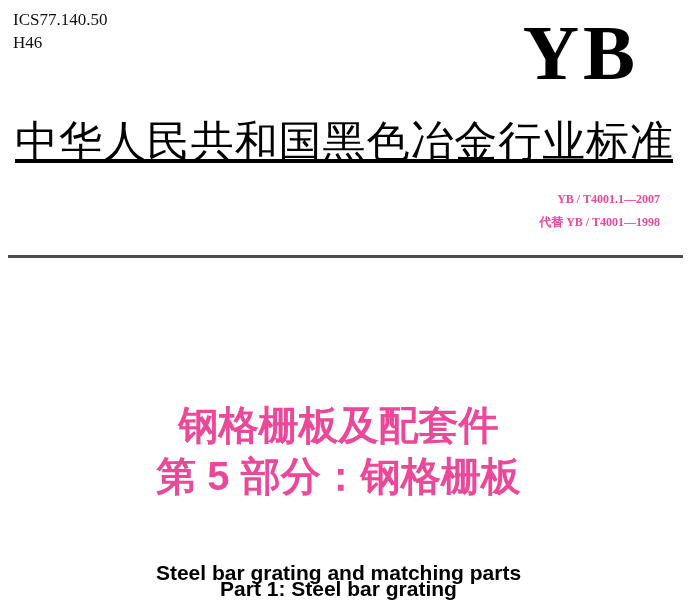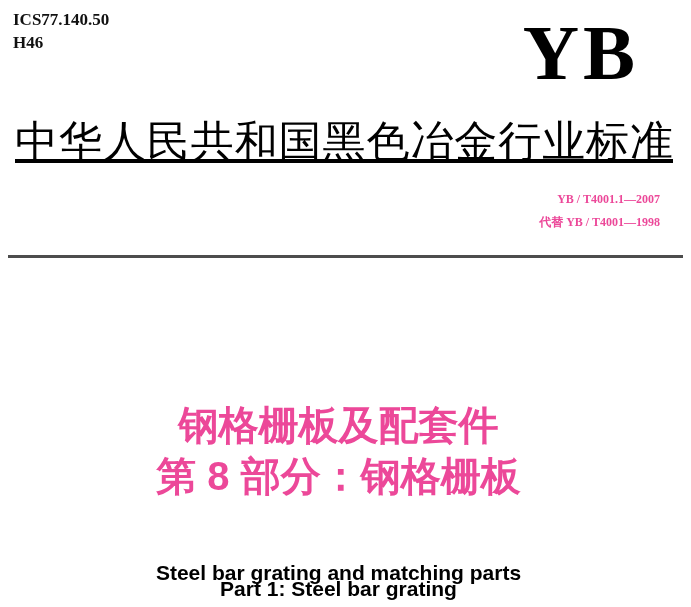--- a/index.html
+++ b/index.html
@@ -19,21 +19,20 @@
 
   
   .ics-block {
     position: absolute;
     top: 8px;
     left: 13px;
     font-family: "Liberation Serif", serif;
     font-size: 17px;
     line-height: 23px;
     color: #111111;
-    font-weight: bold;
   }
 
   
   .yb-logo {
     position: absolute;
     top: 14px;
     right: 52px;
     font-family: "Liberation Serif", serif;
     font-weight: bold;
     font-size: 78px;
@@ -136,20 +135,20 @@
 
   <div class="std-numbers">
     <div>YB / T4001.1—2007</div>
     <div>代替 YB / T4001—1998</div>
   </div>
 
   <div class="rule" style="background: rgb(77, 77, 77);"></div>
 
   <div class="cn-title">
     <div>钢格栅板及配套件</div>
-    <div>第 8 部分：钢格栅板</div>
+    <div>第 5 部分：钢格栅板</div>
   </div>
 
   <div class="en-title-1">Steel bar grating and matching parts</div>
 
   <div class="en-title-2">Part 1: Steel bar grating</div>
 
 </div>
 
 </body></html>

